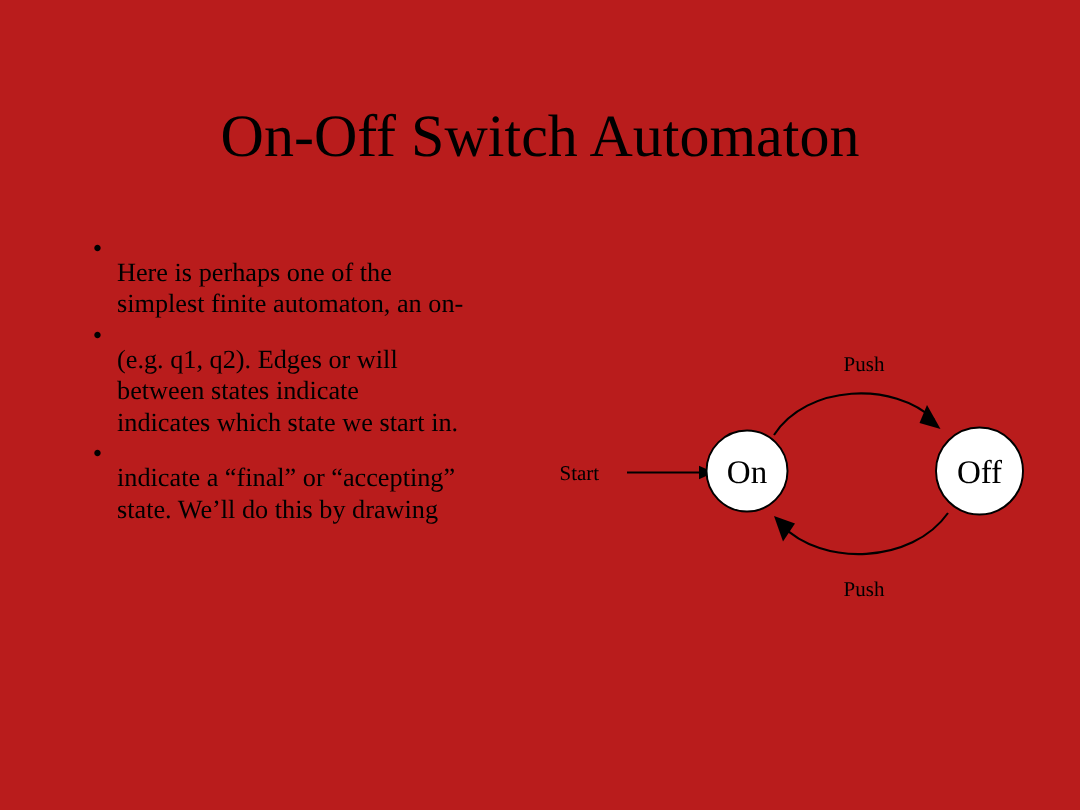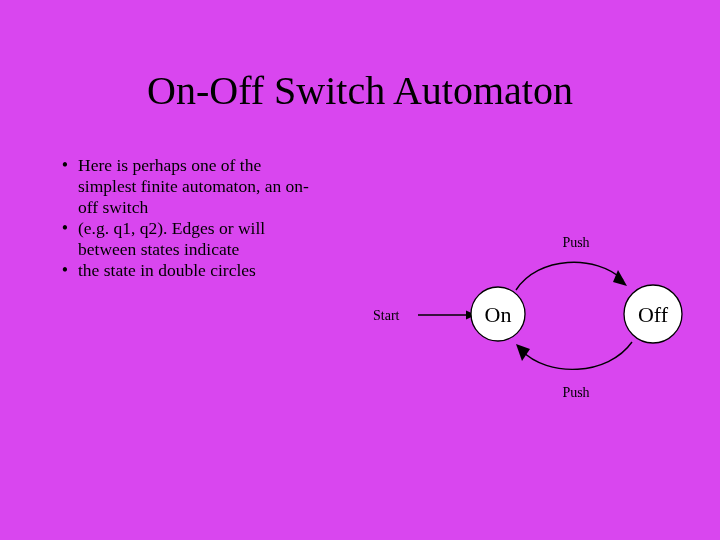--- a/index.html
+++ b/index.html
@@ -4,21 +4,21 @@
 <style>
   html, body {
     margin: 0;
     padding: 0;
     background: #ffffff;
   }
   #slide {
     position: relative;
     width: 720px;
     height: 540px;
-    background: #d946ef;
+    background: #b91c1c;
     overflow: hidden;
     font-family: "Liberation Serif", "DejaVu Serif", serif;
     color: #000000;
   }
 
   
   #title {
     position: absolute;
     left: 0;
     top: 68px;
@@ -52,20 +52,21 @@
     text-align: center;
     color: #000000;
   }
   .bullet-text {
     flex: 1 1 auto;
     font-family: "Liberation Serif", "DejaVu Serif", serif;
     font-size: 17.5px;
     line-height: 21px;
     color: #000000;
     text-align: left;
+    margin-top: 16px;
   }
 
   
   #diagram {
     position: absolute;
     left: 360px;
     top: 220px;
     width: 360px;
     height: 195px;
   }
@@ -109,36 +110,37 @@
 
   <div id="title">On-Off Switch Automaton</div>
 
   <div id="body">
 
     <div class="bullet-row">
       <div class="bullet-mark">•</div>
       <div class="bullet-text">
         <div>Here is perhaps one of the</div>
         <div>simplest finite automaton, an on-</div>
-        <div>off switch</div>
       </div>
     </div>
 
     <div class="bullet-row">
       <div class="bullet-mark">•</div>
       <div class="bullet-text">
         <div>(e.g. q1, q2).  Edges or will</div>
         <div>between states indicate</div>
+        <div>indicates which state we start in.</div>
       </div>
     </div>
 
     <div class="bullet-row">
       <div class="bullet-mark">•</div>
       <div class="bullet-text">
-        <div>the state in double circles</div>
+        <div>indicate a “final” or “accepting”</div>
+        <div>state.  We’ll do this by drawing</div>
       </div>
     </div>
 
   </div>
 
   <div id="diagram">
     <svg width="360" height="195" viewBox="0 0 360 195" xmlns="http://www.w3.org/2000/svg">
 
       <text class="start-label" x="13" y="100">Start</text>
 

